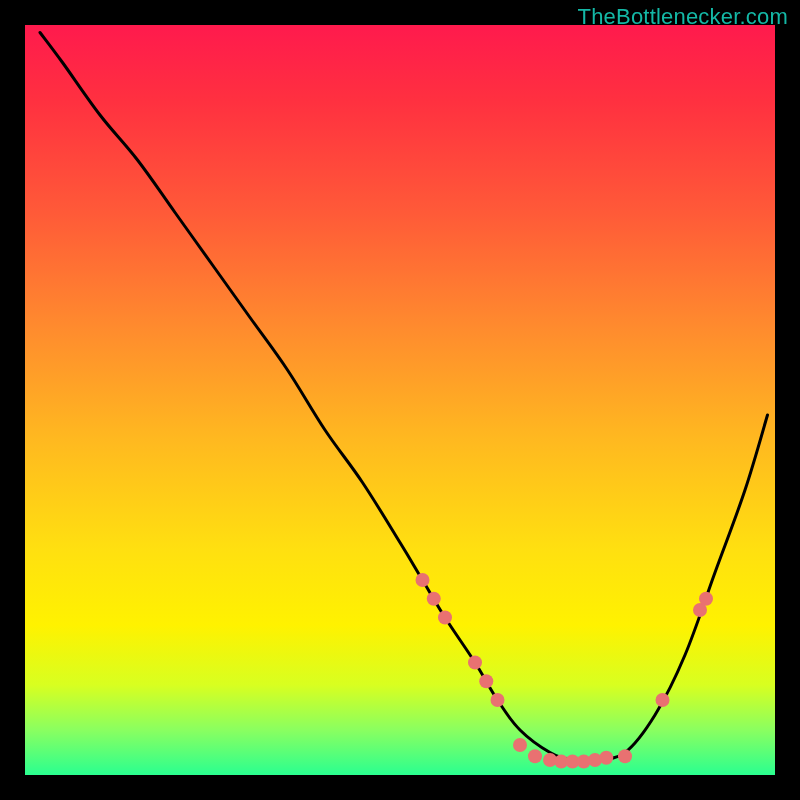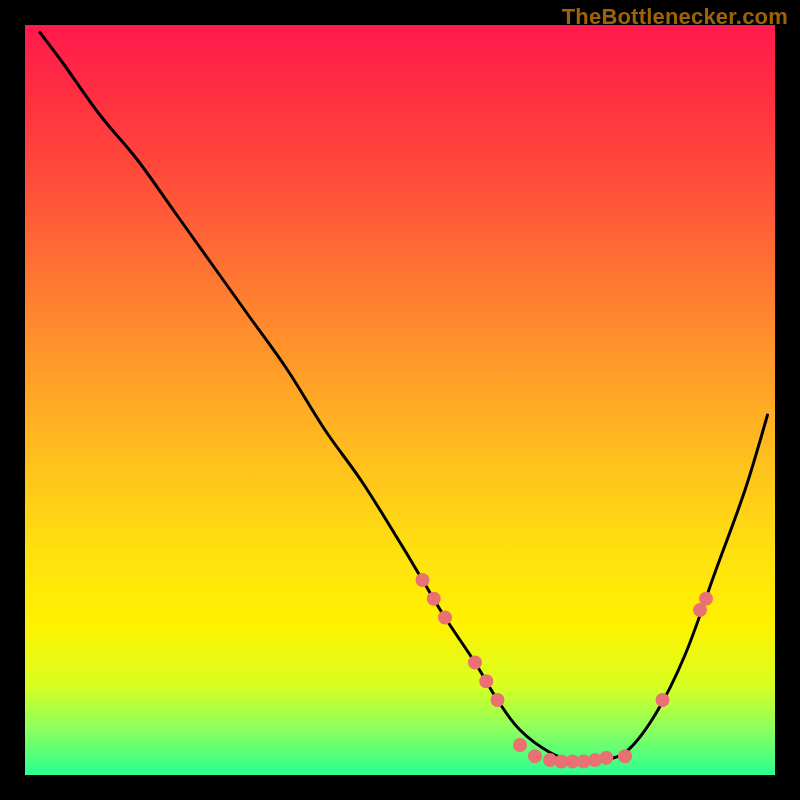--- a/index.html
+++ b/index.html
@@ -36,23 +36,23 @@
       #fff200 80%,
       #d8ff20 88%,
       #8aff60 94%,
       #2aff90 100%
     );
   }
   .watermark {
     position: absolute;
     top: 4px;
     right: 12px;
-    color: #a16207;
+    color: #14b8a6;
     font-size: 22px;
-    font-weight: 700;
+    font-weight: 400;
     letter-spacing: 0.2px;
     z-index: 20;
   }
   svg.curve {
     position: absolute;
     left: 0;
     top: 0;
     width: 750px;
     height: 750px;
     z-index: 10;

